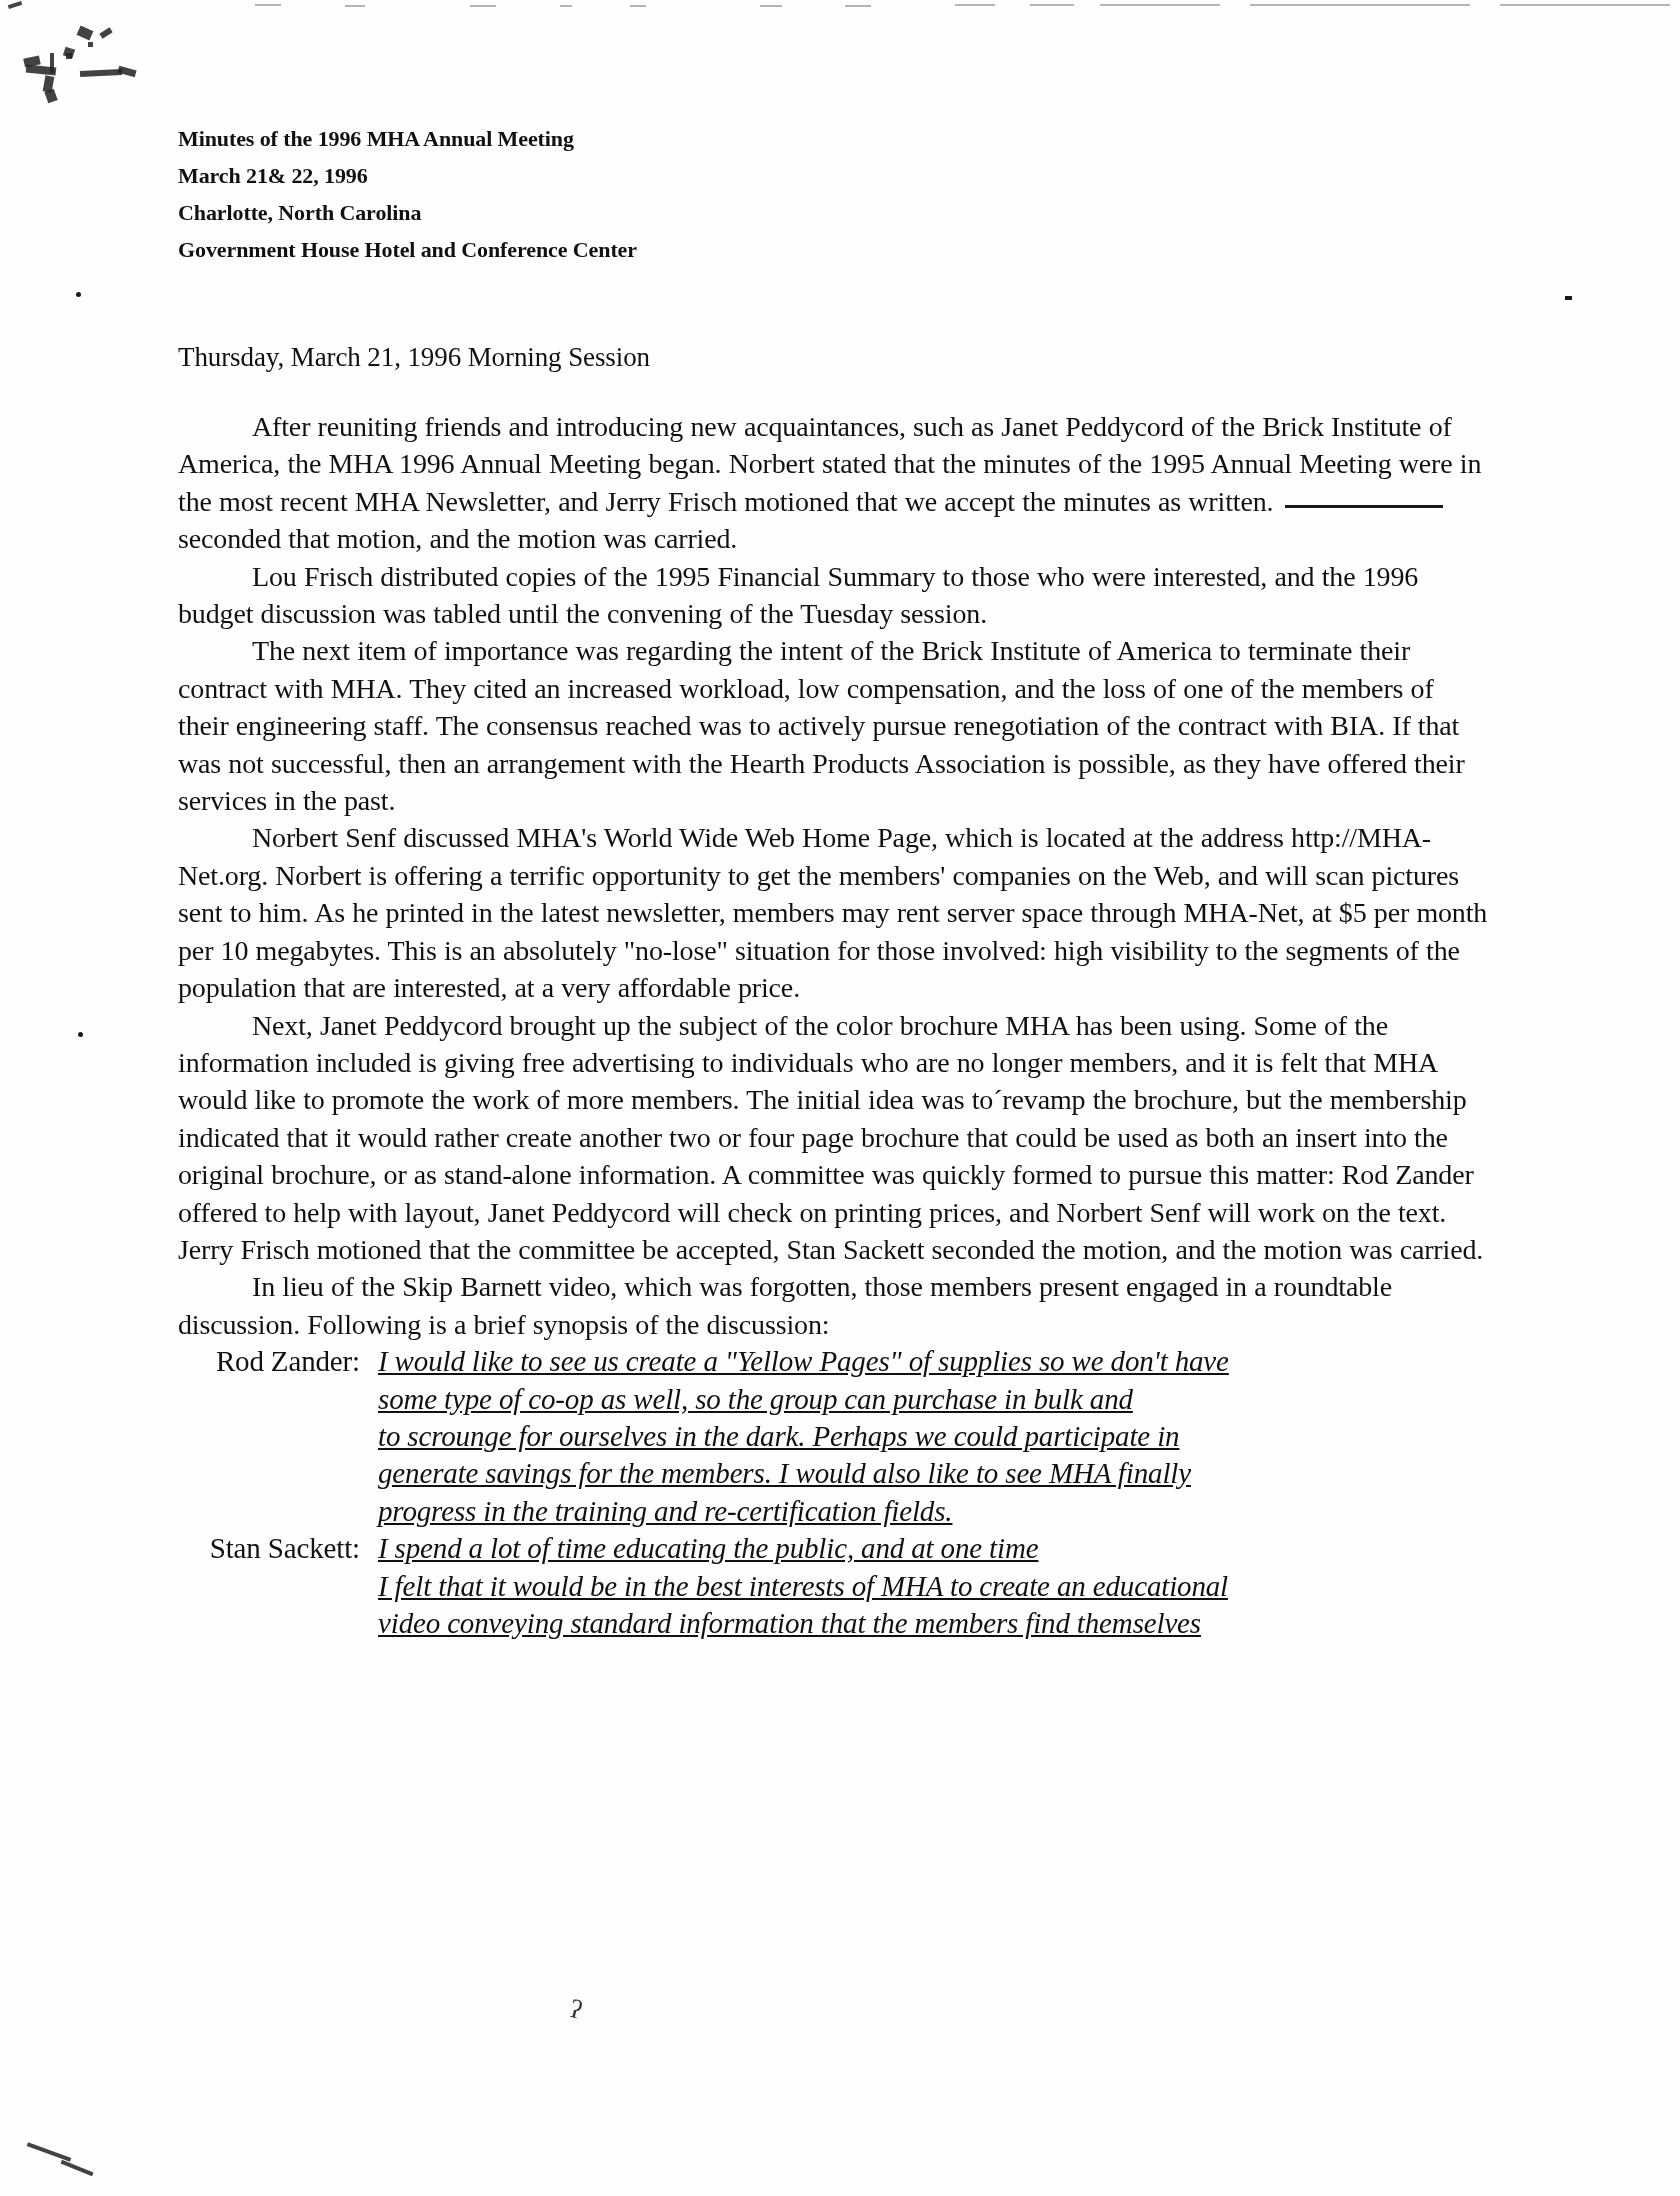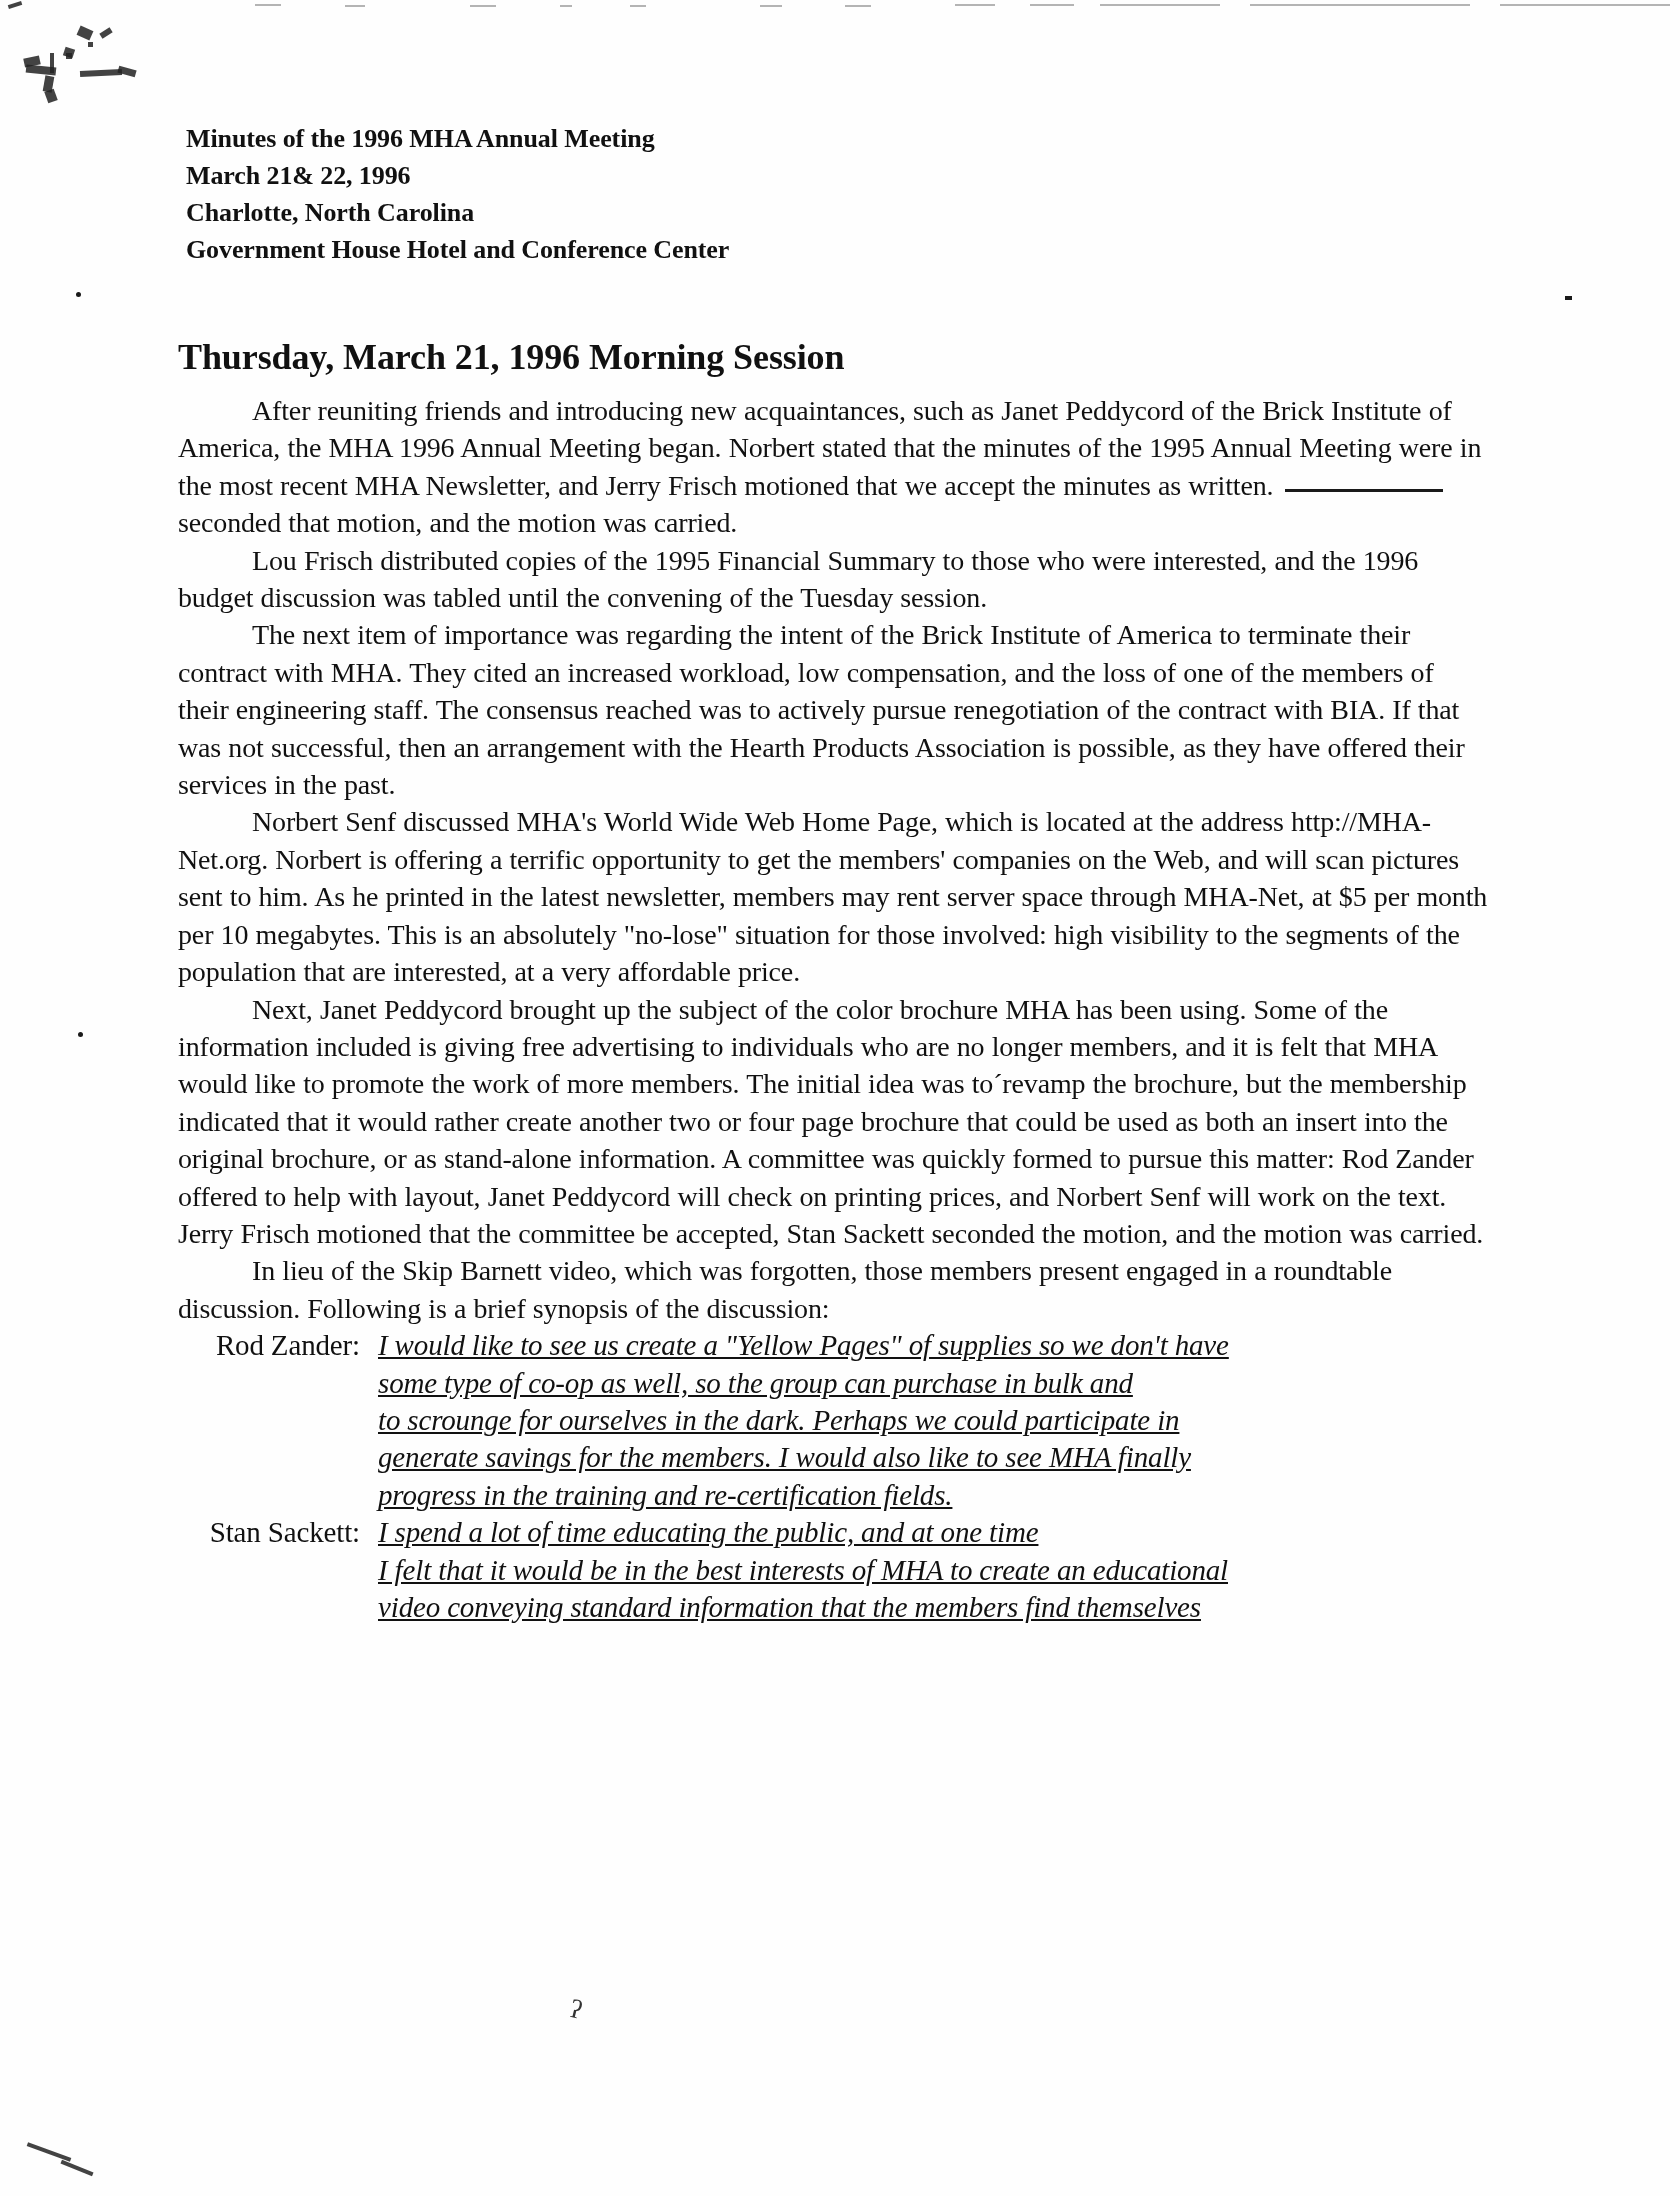--- a/index.html
+++ b/index.html
@@ -41,34 +41,33 @@
   
   #doc {
     position: absolute;
     left: 178px;
     top: 120px;
     width: 1310px;
   }
 
   .title-block {
     font-weight: bold;
-    font-size: 26px;
+    font-size: 22px;
     line-height: 37px;
     letter-spacing: -0.1px;
     margin-bottom: 0;
-    margin-left: 8px;
   }
   .title-block .tline { white-space: nowrap; }
 
   .session-heading {
-    font-weight: bold;
-    font-size: 36px;
+    font-weight: normal;
+    font-size: 27px;
     line-height: 34px;
     margin-top: 72px;
-    margin-bottom: 18px;
+    margin-bottom: 34px;
     letter-spacing: -0.1px;
   }
 
   p.body {
     font-size: 28px;
     line-height: 37.4px;
     margin: 0;
     text-align: left;
     letter-spacing: -0.15px;
     word-spacing: 0.4px;

